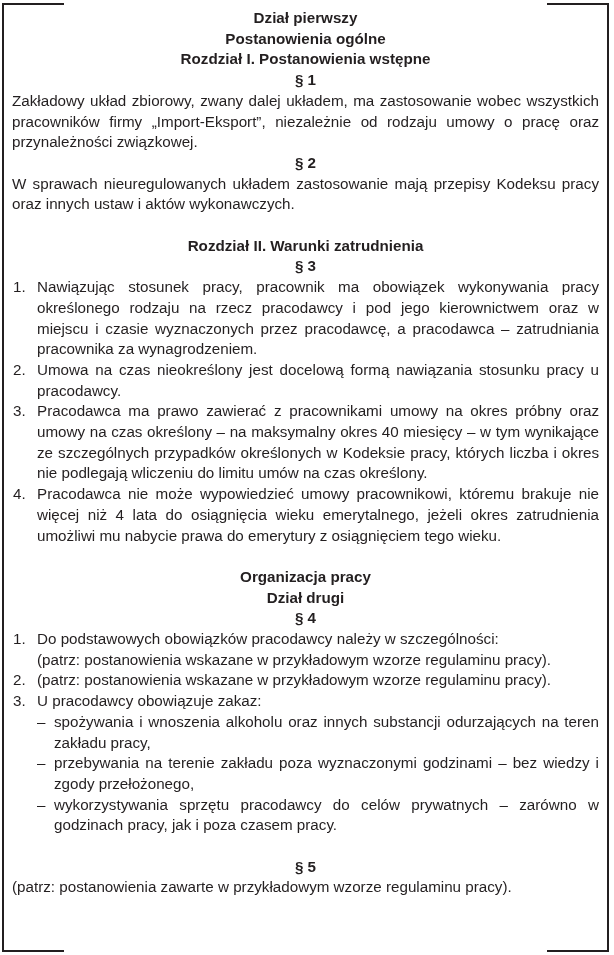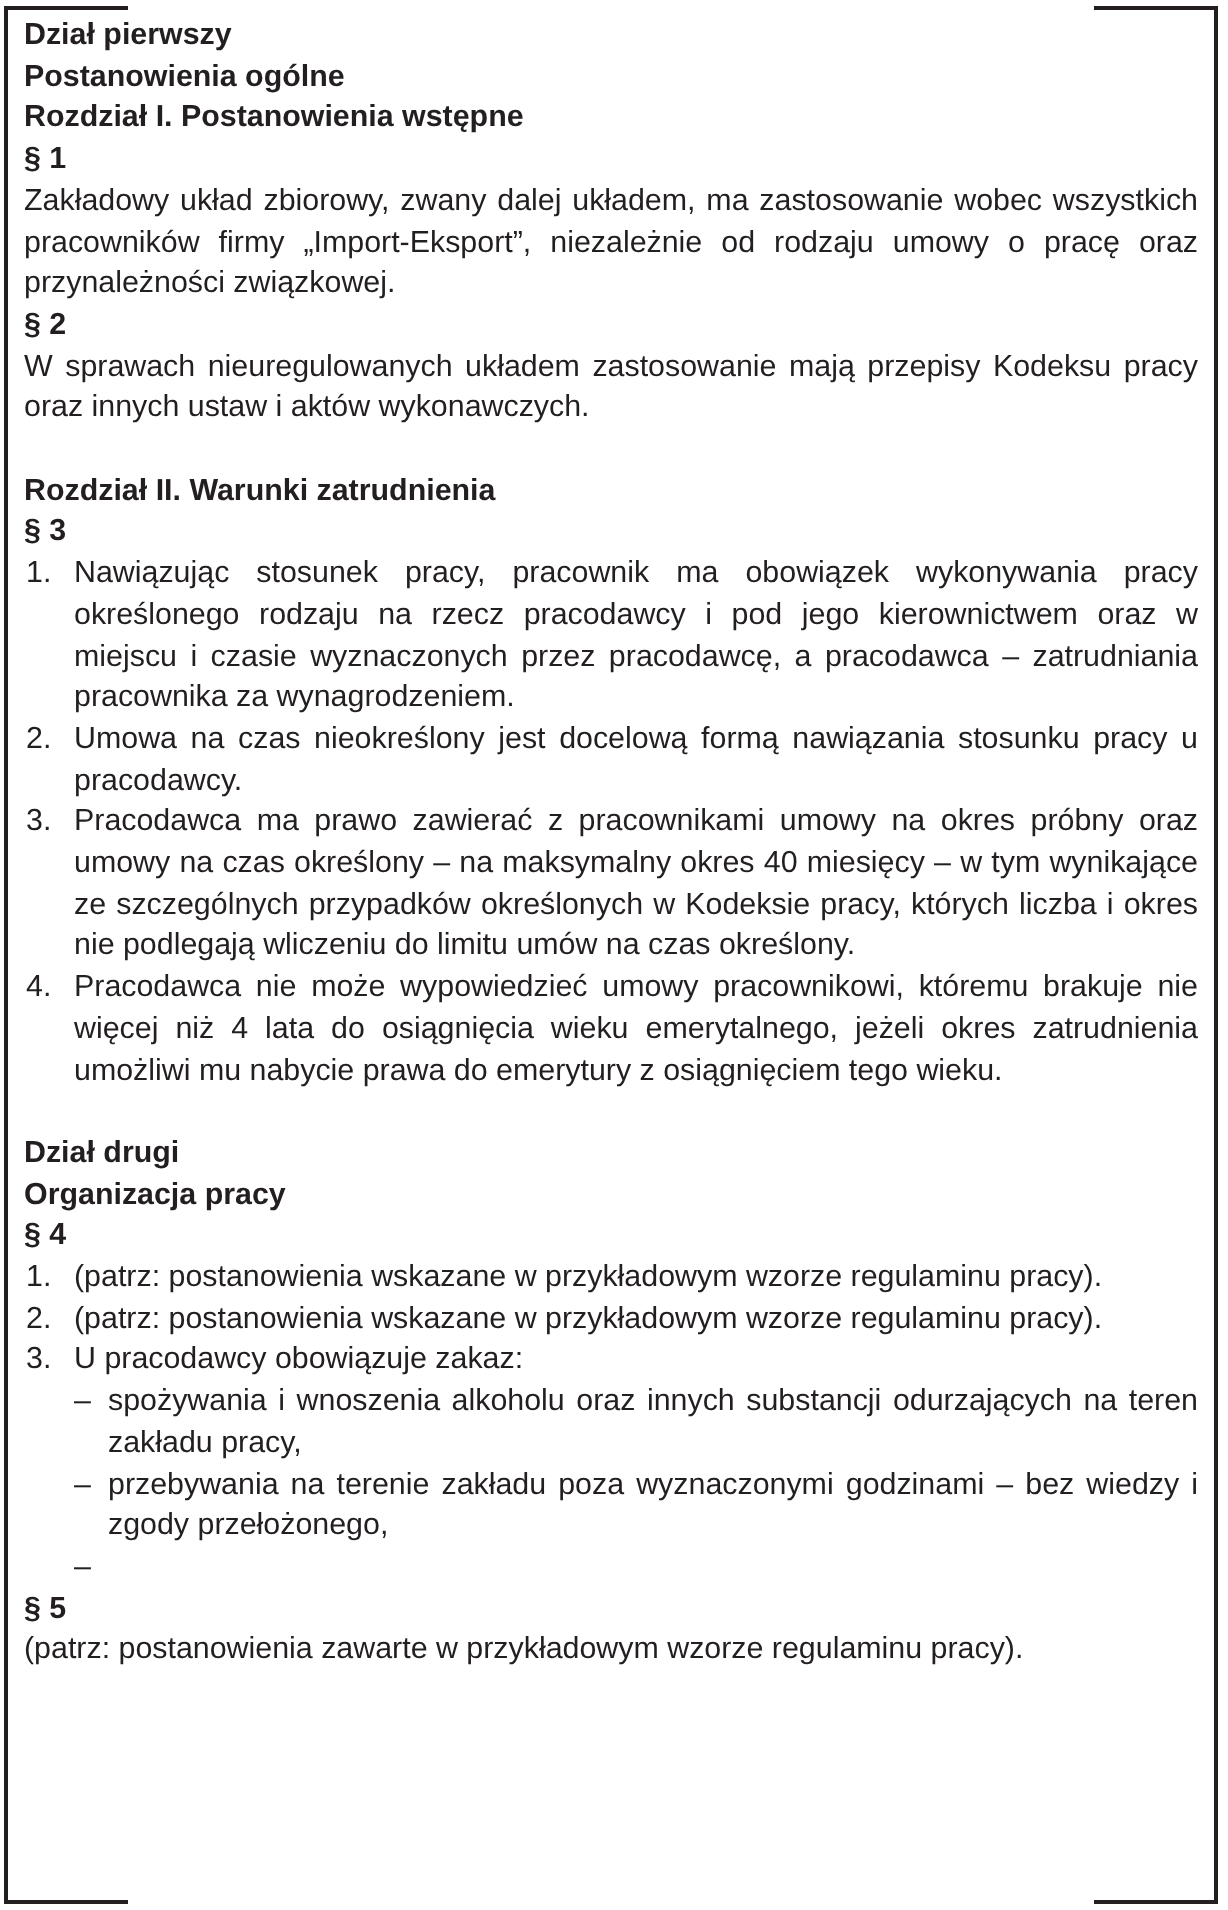--- a/index.html
+++ b/index.html
@@ -6,21 +6,21 @@
   body { width: 614px; height: 955px; position: relative; overflow: hidden;
          font-family: "Liberation Sans", sans-serif; color: #231f20; }
   .frame { position: absolute; left: 2px; top: 3px; width: 607px; height: 949px; }
   .bl { position: absolute; left: 0; top: 0; bottom: 0; width: 2px; background: #231f20; }
   .br { position: absolute; right: 0; top: 0; bottom: 0; width: 2px; background: #231f20; }
   .tl, .tr, .btl, .btr { position: absolute; height: 2px; width: 62px; background: #231f20; }
   .tl { left: 0; top: 0; } .tr { right: 0; top: 0; }
   .btl { left: 0; bottom: 0; } .btr { right: 0; bottom: 0; }
   .content { position: absolute; left: 12px; top: 8px; width: 587px;
              font-size: 15.2px; line-height: 20.7px; }
-  .h { text-align: left; font-weight: bold; }
+  .h { text-align: center; font-weight: bold; }
   .p { text-align: justify; text-align-last: left; }
   .gap { height: 20.7px; }
   .ol { margin: 0; padding: 0; list-style: none; }
   .li { position: relative; padding-left: 25px; text-align: justify; }
   .num { position: absolute; left: 1px; top: 0; }
   .sub { margin: 0; padding: 0; list-style: none; }
   .sli { position: relative; padding-left: 17px; text-align: justify; }
   .dash { position: absolute; left: 0; top: 0; }
 </style>
 </head>
@@ -60,46 +60,48 @@
       <span class="num">3.</span>
       <span>Pracodawca ma prawo zawierać z pracownikami umowy na okres próbny oraz umowy na czas określony – na maksymalny okres 40 miesięcy – w tym wynikające ze szczególnych przypadków określonych w Kodeksie pracy, których liczba i okres nie podlegają wliczeniu do limitu umów na czas określony.</span>
     </li>
     <li class="li">
       <span class="num">4.</span>
       <span>Pracodawca nie może wypowiedzieć umowy pracownikowi, któremu brakuje nie więcej niż 4 lata do osiągnięcia wieku emerytalnego, jeżeli okres zatrudnienia umożliwi mu nabycie prawa do emerytury z osiągnięciem tego wieku.</span>
     </li>
   </ul>
   <div class="gap"></div>
 
+  <div class="h">Organizacja pracy</div>
   <div class="h">Dział drugi</div>
-  <div class="h">Organizacja pracy</div>
   <div class="h">§ 4</div>
   <ul class="ol">
     <li class="li">
       <span class="num">1.</span>
+      <div>Do podstawowych obowiązków pracodawcy należy w szczególności:</div>
       <div>(patrz: postanowienia wskazane w przykładowym wzorze regulaminu pracy).</div>
     </li>
     <li class="li">
       <span class="num">2.</span>
       <div>(patrz: postanowienia wskazane w przykładowym wzorze regulaminu pracy).</div>
     </li>
     <li class="li">
       <span class="num">3.</span>
       <div>U pracodawcy obowiązuje zakaz:</div>
       <ul class="sub">
         <li class="sli">
           <span class="dash">–</span>
           <span>spożywania i wnoszenia alkoholu oraz innych substancji odurzających na teren zakładu pracy,</span>
         </li>
         <li class="sli">
           <span class="dash">–</span>
           <span>przebywania na terenie zakładu poza wyznaczonymi godzinami – bez wiedzy i zgody przełożonego,</span>
         </li>
         <li class="sli">
           <span class="dash">–</span>
+          <span>wykorzystywania sprzętu pracodawcy do celów prywatnych – zarówno w godzinach pracy, jak i poza czasem pracy.</span>
         </li>
       </ul>
     </li>
   </ul>
   <div class="gap"></div>
 
   <div class="h">§ 5</div>
   <div class="p">(patrz: postanowienia zawarte w przykładowym wzorze regulaminu pracy).</div>
 </div>
 

